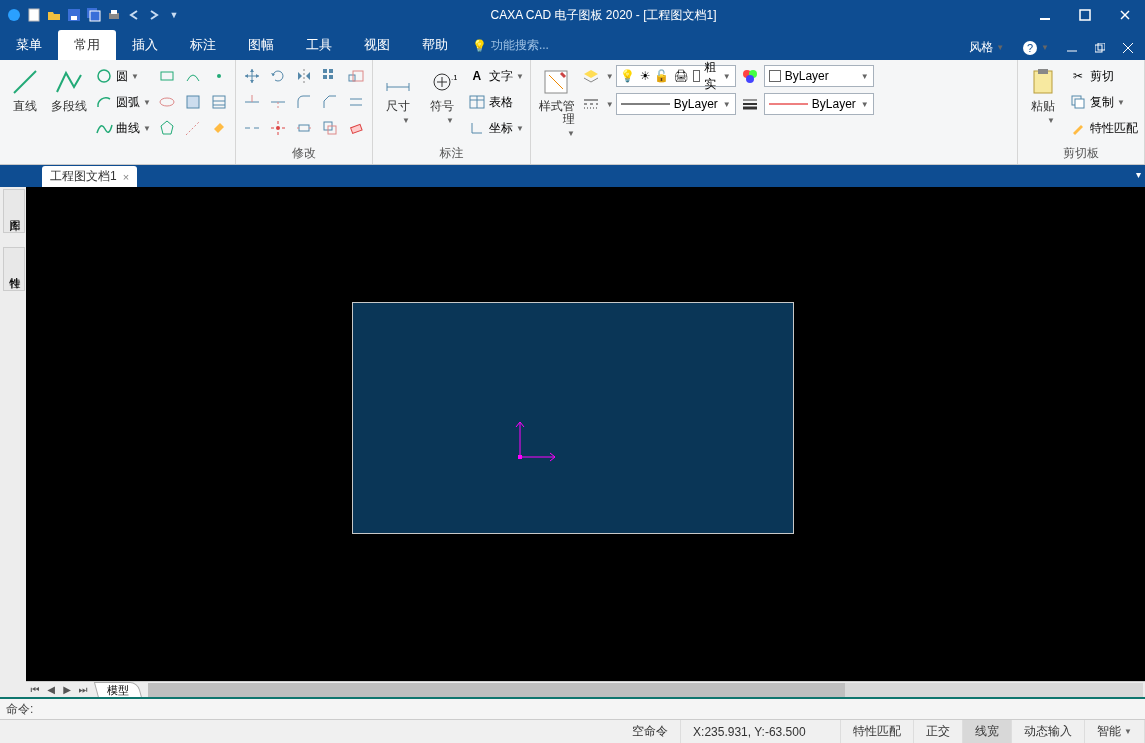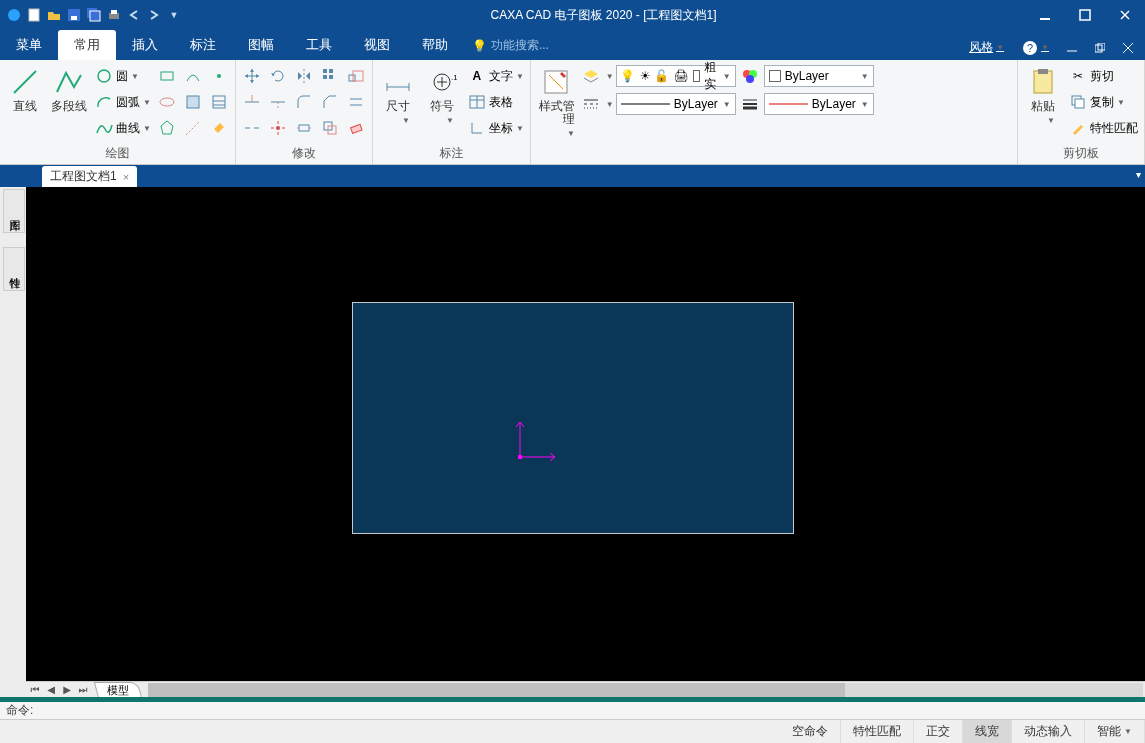--- a/index.html
+++ b/index.html
@@ -12,21 +12,21 @@
 .titlebar .title { flex: 1; text-align: center; }
 .titlebar .win-controls { display: flex; }
 .titlebar .win-btn { width: 40px; height: 30px; display: flex; align-items: center; justify-content: center; cursor: pointer; }
 
 
 .tabbar { height: 30px; background: #0e4d92; display: flex; align-items: flex-end; color: #fff; font-size: 13px; }
 .tabbar .tab { padding: 6px 16px; cursor: pointer; }
 .tabbar .tab.active { background: #fff; color: #333; border-radius: 3px 3px 0 0; }
 .tabbar .spacer { flex: 1; }
 .tabbar .search-hint { color: #9fc2e4; font-size: 12px; display: flex; align-items: center; gap: 4px; padding: 6px 8px; }
-.tabbar .right { display: flex; align-items: center; gap: 6px; padding-right: 6px; text-decoration: underline; }
+.tabbar .right { display: flex; align-items: center; gap: 6px; padding-right: 6px; }
 .tabbar .right-item { padding: 4px 6px; cursor: pointer; display: flex; align-items: center; gap: 2px; font-size: 12px; }
 
 
 .ribbon { height: 105px; background: #f5f6f7; border-bottom: 1px solid #c9c9c9; display: flex; }
 .ribbon-group { border-right: 1px solid #d6d6d6; display: flex; flex-direction: column; padding: 2px 4px; }
 .ribbon-group-body { flex: 1; display: flex; align-items: flex-start; gap: 2px; padding-top: 2px; }
 .ribbon-group-label { text-align: center; font-size: 12px; color: #555; height: 18px; line-height: 18px; }
 .big-btn { width: 42px; display: flex; flex-direction: column; align-items: center; gap: 2px; cursor: pointer; padding: 2px; font-size: 12px; color: #333; }
 .big-btn .icon { width: 32px; height: 32px; display: flex; align-items: center; justify-content: center; }
 .big-btn .label { text-align: right; line-height: 13px; }
@@ -55,21 +55,21 @@
 .viewport-rect { position: absolute; left: 326px; top: 115px; width: 442px; height: 232px; border: 1px solid #c8c8c8; background: #0a3657; }
 .origin-marker { position: absolute; left: 484px; top: 230px; }
 .origin-marker svg { overflow: visible; }
 .hscroll { height: 16px; background: #ededed; border-top: 1px solid #ccc; display: flex; align-items: center; font-size: 10px; gap: 2px; padding: 0 2px; }
 .hscroll .nav-btn { width: 14px; height: 14px; display: flex; align-items: center; justify-content: center; cursor: pointer; color: #555; }
 .hscroll .model-tab { background: #fff; border: 1px solid #aaa; padding: 0 10px; font-size: 11px; height: 16px; line-height: 14px; border-radius: 0 8px 0 0; cursor: pointer; transform: skewX(15deg); margin-left: 4px; }
 .hscroll .model-tab span { display: inline-block; transform: skewX(-15deg); }
 .hscroll .track { flex: 1; height: 14px; background: #d9d9d9; margin-left: 6px; position: relative; }
 .hscroll .thumb { position: absolute; left: 0; top: 0; height: 100%; width: 70%; background: #bfbfbf; }
 
-.cmdline { height: 22px; background: #f5f5f5; border-top: 5px solid #0f766e; display: flex; align-items: center; font-size: 12px; color: #444; padding: 0 6px; }
+.cmdline { height: 22px; background: #f5f5f5; border-top: 2px solid #0f766e; display: flex; align-items: center; font-size: 12px; color: #444; padding: 0 6px; }
 
 .statusbar { height: 24px; background: #f0f0f0; border-top: 1px solid #ccc; display: flex; align-items: center; font-size: 12px; color: #333; text-align: center; }
 .statusbar .cell { padding: 0 12px; border-right: 1px solid #ddd; height: 100%; display: flex; align-items: center; cursor: pointer; gap: 2px; }
 .statusbar .cell.pressed { background: #d8d8d8; }
 .statusbar .spacer { flex: 1; }
 </style>
 </head>
 <body>
 
 <div class="titlebar">
@@ -278,21 +278,20 @@
               <line x1="2" y1="16" x2="16" y2="2" stroke="#d88" stroke-dasharray="2"></line>
             </svg>
           </div>
         <div class="small-btn">
             <svg width="18" height="18">
               <path d="M4 10 L10 4 L14 8 L8 14 z" fill="#fb4"></path>
             </svg>
           </div>
       </div>
     </div>
-    <div class="ribbon-group-label">绘图</div>
   </div>
 
   <div class="ribbon-group">
     <div class="ribbon-group-body">
       <div class="small-grid" style="grid-template-columns:repeat(5,24px);">
         <div class="small-btn">
             <svg width="18" height="18">
               <path d="M9 2v14M2 9h14" stroke="#58a"></path>
               <path d="M9 2l-2 3h4zM9 16l-2-3h4zM2 9l3-2v4zM16 9l-3-2v4z" fill="#58a"></path>
             </svg>
@@ -598,20 +597,21 @@
   </div>
 </div>
 
 <div class="cmdline">
   <span>命令:</span>
 </div>
 
 <div class="statusbar">
   <div class="spacer"></div>
   <div class="cell">空命令</div>
+  <div class="cell" style="min-width:160px;">X:235.931, Y:-63.500</div>
   <div class="cell">特性匹配</div>
   <div class="cell">正交</div>
   <div class="cell pressed">线宽</div>
   <div class="cell">动态输入</div>
   <div class="cell">
       <span>智能</span>
       <span class="dd-arrow">▼</span>
     </div>
 </div>
 

